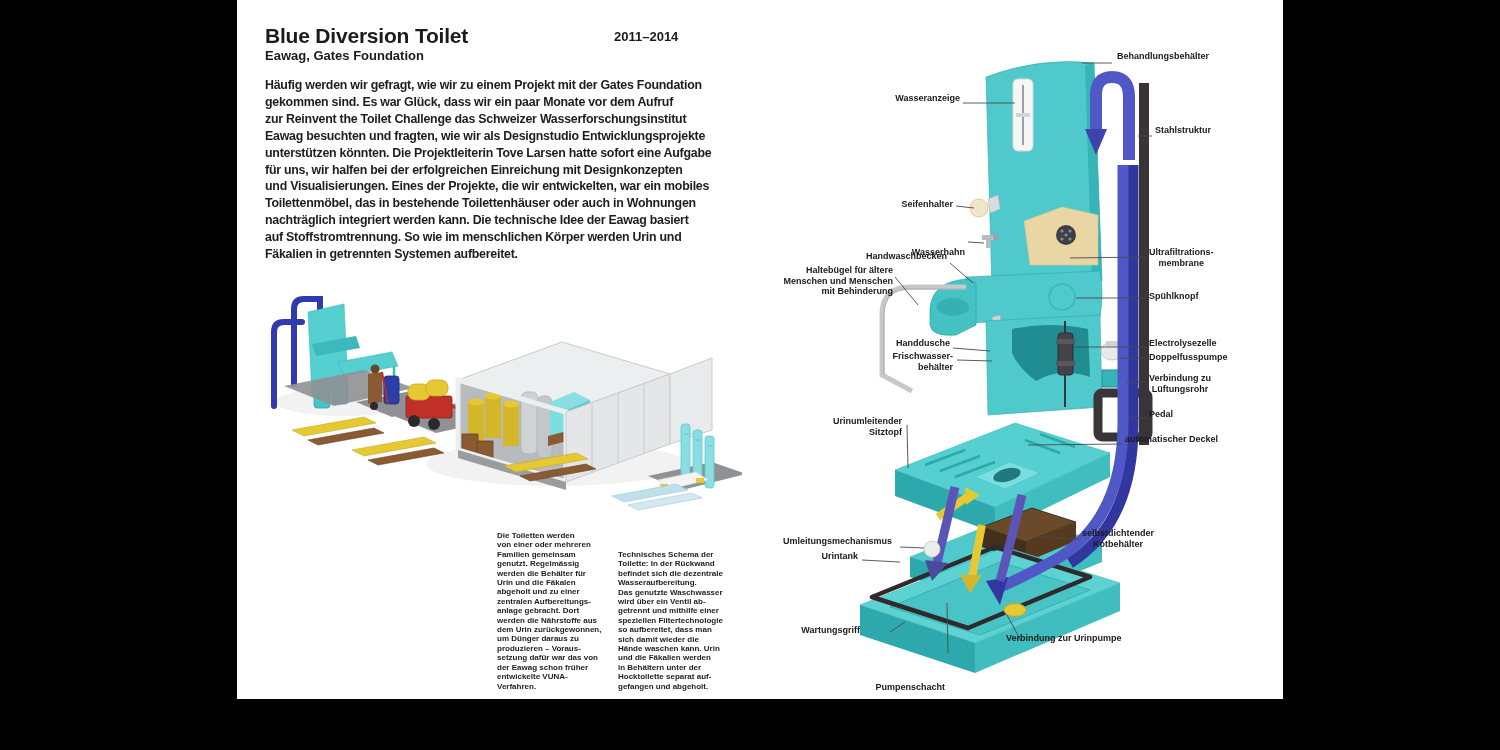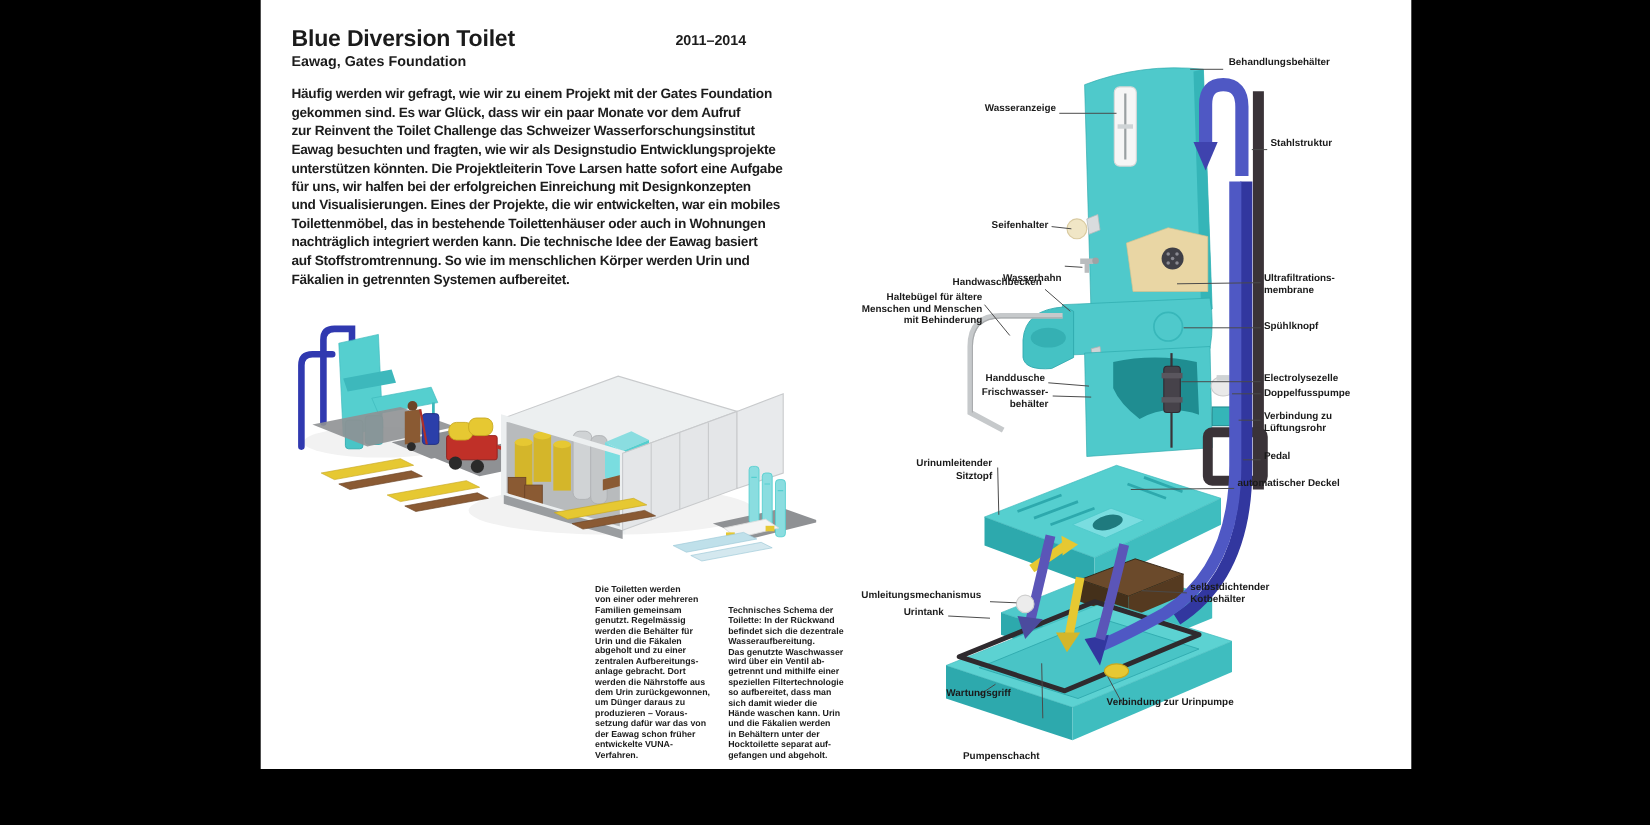--- a/index.html
+++ b/index.html
@@ -5,27 +5,27 @@
   html,body{margin:0;padding:0;background:#000;}
   .stage{position:relative;width:1500px;height:699px;background:#000;overflow:hidden;
          font-family:"Liberation Sans",sans-serif;}
   .spread{position:absolute;left:237px;top:0;width:1046px;height:750px;background:#ffffff;}
   .abs{position:absolute;}
   .title{left:265px;top:24px;font-size:21px;font-weight:bold;letter-spacing:-0.2px;color:#1b1b1b;}
   .subtitle{left:265px;top:48px;font-size:13px;font-weight:bold;color:#1b1b1b;}
   .years{left:614px;top:29px;font-size:13px;font-weight:bold;color:#1b1b1b;}
   .bodytext{left:265px;top:77px;width:500px;font-size:12.4px;line-height:16.9px;font-weight:bold;
             letter-spacing:-0.25px;color:#1d1d1d;white-space:pre-line;}
-  .caption{font-size:8px;line-height:9.4px;font-weight:bold;color:#1d1d1d;white-space:pre-line;margin-left:44px;}
+  .caption{font-size:8px;line-height:9.4px;font-weight:bold;color:#1d1d1d;white-space:pre-line;}
   .cap1{left:497px;top:531px;width:120px;}
   .cap2{left:618px;top:550px;width:122px;}
   .pagenum{font-size:9.5px;font-weight:bold;color:#3c3c3c;font-family:Liberation Mono, monospace;}
   .pn-l{left:683px;top:707px;}
   .pn-r{left:1214px;top:707px;}
-  .lbl{position:absolute;font-size:9px;line-height:10.5px;font-weight:bold;color:#1a1a1a;white-space:pre-line;}
+  .lbl{position:absolute;font-size:9px;line-height:10.5px;font-weight:bold;color:#1a1a1a;white-space:pre-line;text-align:center;}
   .ra{text-align:right;}
   svg{position:absolute;display:block;}
 </style>
 </head>
 <body>
 
 <div class="stage">
   <div class="spread"></div>
 
   <div class="abs title">Blue Diversion Toilet</div>
@@ -278,21 +278,21 @@
   <div class="lbl ra" style="right:607px;top:265px;">Haltebügel für ältere
 Menschen und Menschen
 mit Behinderung</div>
   <div class="lbl ra" style="right:550px;top:338px;">Handdusche</div>
   <div class="lbl ra" style="right:547px;top:351px;">Frischwasser-
 behälter</div>
   <div class="lbl ra" style="right:598px;top:416px;">Urinumleitender
 Sitztopf</div>
   <div class="lbl ra" style="right:608px;top:536px;">Umleitungsmechanismus</div>
   <div class="lbl ra" style="right:642px;top:551px;">Urintank</div>
-  <div class="lbl ra" style="right:581px;top:625px;margin-left:44px;">Wartungsgriff</div>
+  <div class="lbl ra" style="right:640px;top:625px;margin-left:44px;">Wartungsgriff</div>
   <div class="lbl ra" style="right:555px;top:682px;padding-left:43px;">Pumpenschacht</div>
 
   <div class="lbl" style="left:1117px;top:51px;">Behandlungsbehälter</div>
   <div class="lbl" style="left:1155px;top:125px;">Stahlstruktur</div>
   <div class="lbl" style="left:1149px;top:247px;">Ultrafiltrations-
 membrane</div>
   <div class="lbl" style="left:1149px;top:291px;">Spühlknopf</div>
   <div class="lbl" style="left:1149px;top:338px;">Electrolysezelle</div>
   <div class="lbl" style="left:1149px;top:352px;">Doppelfusspumpe</div>
   <div class="lbl" style="left:1149px;top:373px;">Verbindung zu

